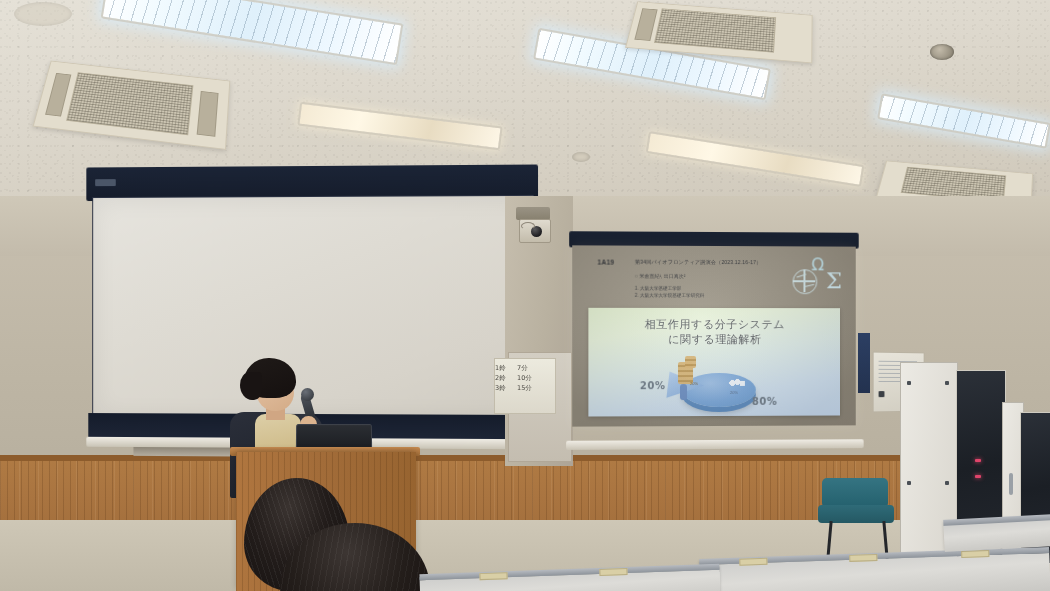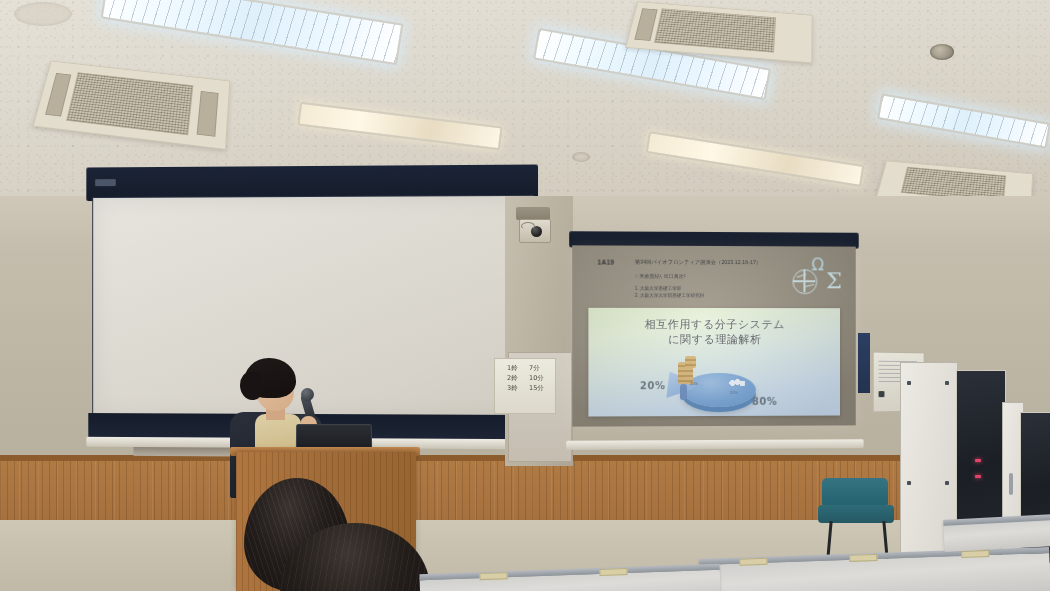--- a/index.html
+++ b/index.html
@@ -242,21 +242,21 @@
     position:absolute;left:508px;top:352px;width:62px;height:108px;
     background:linear-gradient(180deg,#d3cec3,#c4bdb0);
     border:1px solid #b0a797;
   }
 
   
   .bellsign{
     position:absolute;left:494px;top:358px;width:62px;height:56px;
     background:linear-gradient(180deg,#eceade,#dcd8cb);
     border:1px solid #c2bcab;
-    padding:4px 0 0 12px;box-sizing:border-box;
+    padding:4px 0 0 0;box-sizing:border-box;
   }
   .bellsign .row{
     font-size:6.5px;color:#4c4a44;line-height:1.55;white-space:nowrap;
     font-family:"DejaVu Sans",sans-serif;
   }
   .bellsign .row .t{display:inline-block;width:22px;}
 
   
   .wallsign{
     position:absolute;left:872px;top:352px;width:52px;height:58px;

